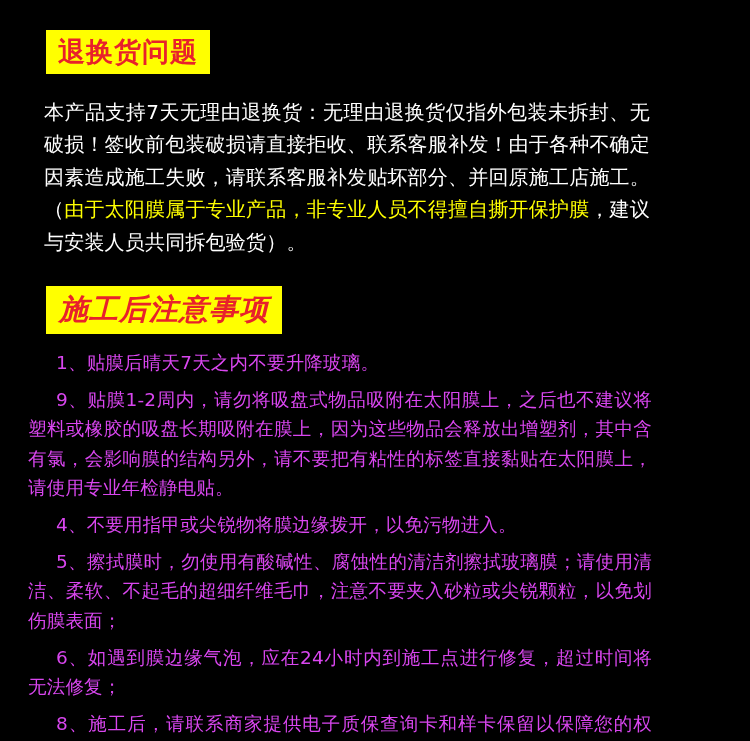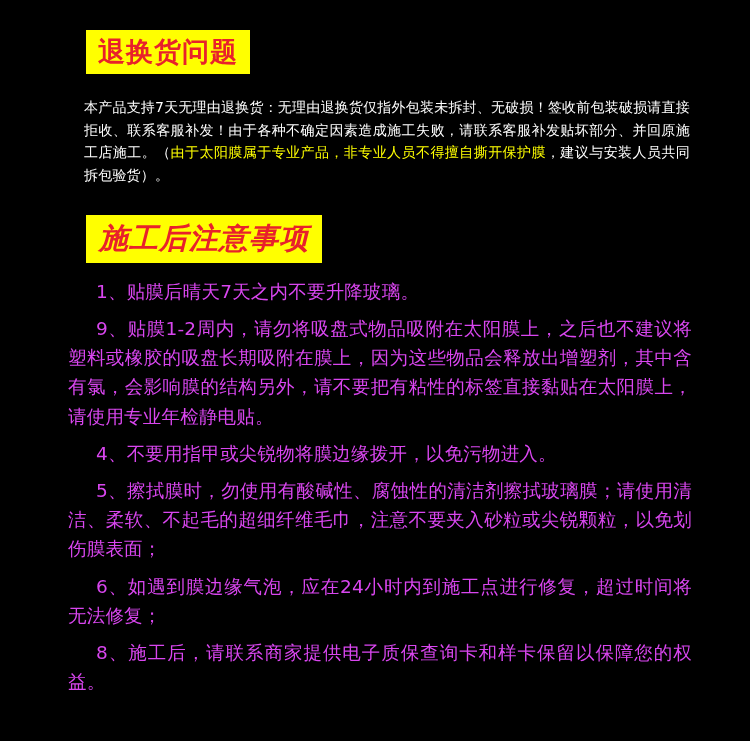--- a/index.html
+++ b/index.html
@@ -12,21 +12,20 @@
     background: #000000;
     font-family: "DejaVu Sans", "Liberation Sans", sans-serif;
     overflow: hidden;
   }
   .page {
     position: relative;
     width: 666px;
     height: 741px;
     background: #000000;
     box-sizing: border-box;
-    margin-left: 40px;
   }
 
   
   .heading-wrap {
     padding-left: 46px;
   }
   .heading {
     display: inline-block;
     background: #ffff00;
     color: #e8212b;
@@ -38,21 +37,21 @@
     font-family: "DejaVu Sans", "Liberation Sans", sans-serif;
   }
   .heading.h2 {
     font-size: 29px;
     padding: 9px 13px 10px 13px;
   }
 
   
   .intro {
     color: #ffffff;
-    font-size: 14px;
+    font-size: 20px;
     line-height: 1.62;
     padding: 22px 16px 0 44px;
     text-align: justify;
     letter-spacing: 0.2px;
   }
   .intro .hl {
     color: #ffff00;
   }
 
   

